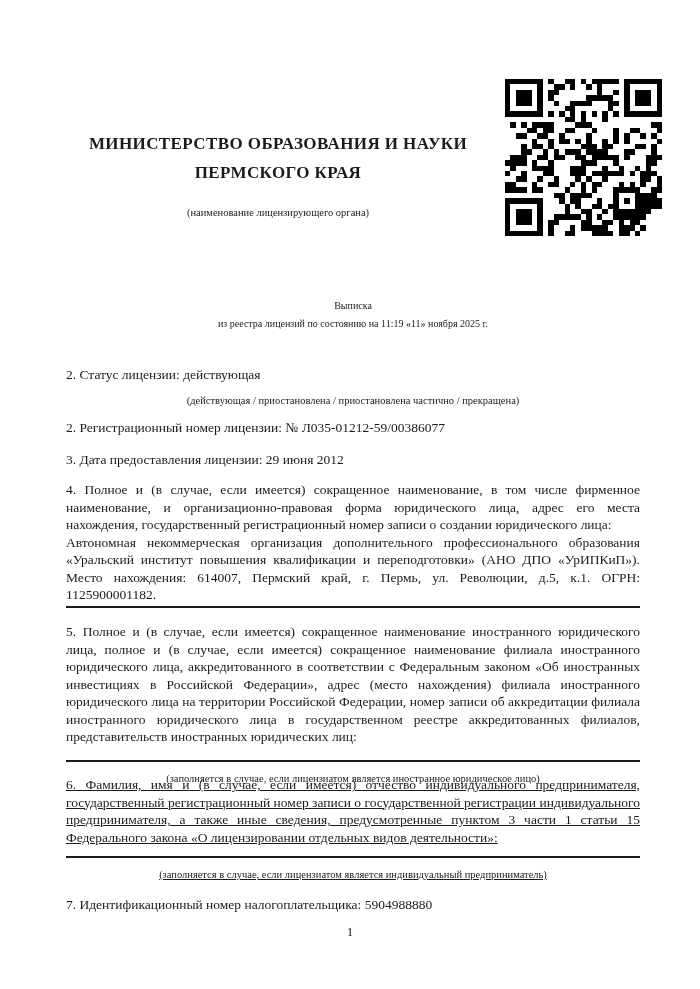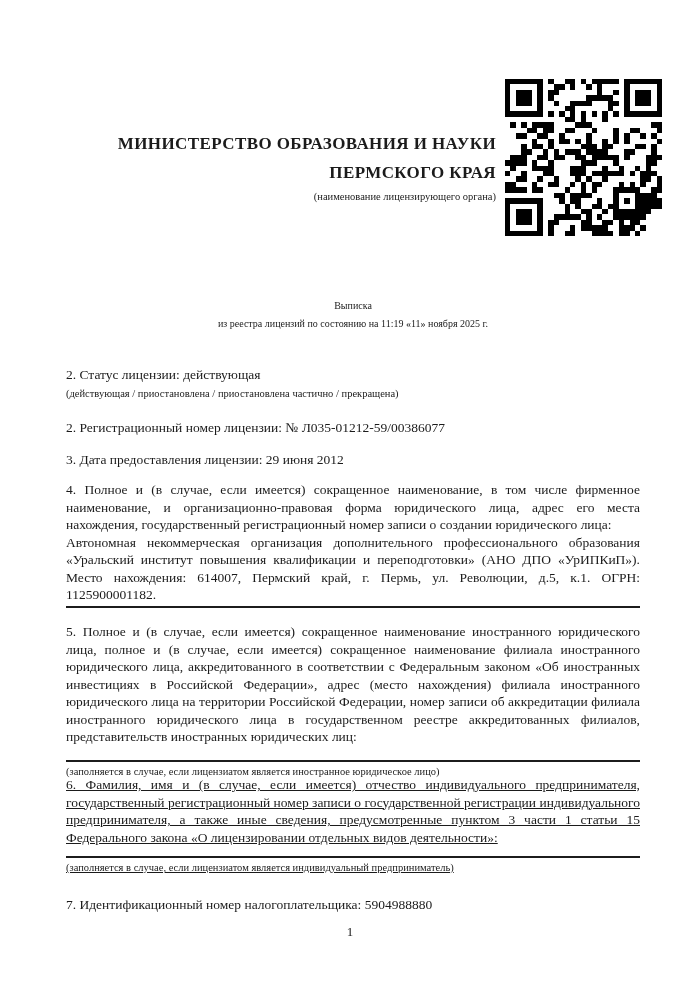--- a/index.html
+++ b/index.html
@@ -14,31 +14,31 @@
     background: #ffffff;
     font-family: "Liberation Serif", "DejaVu Serif", serif;
     color: #1b1b1b;
     overflow: hidden;
   }
   .header-block {
     position: absolute;
     left: 60px;
     top: 129px;
     width: 436px;
-    text-align: right;
+    text-align: center;
   }
   .ministry-line {
     font-weight: bold;
     font-size: 17px;
     line-height: 29px;
     letter-spacing: 0.4px;
     white-space: nowrap;
   }
   .ministry-note {
-    margin-top: 3px;
+    margin-top: 19px;
     font-size: 10.5px;
     line-height: 13px;
   }
   .qr-box {
     position: absolute;
     left: 505px;
     top: 79px;
     width: 157px;
     height: 157px;
   }
@@ -57,23 +57,24 @@
     left: 66px;
     width: 574px;
     font-size: 13.5px;
     line-height: 17.5px;
   }
   .item .para {
     text-align: justify;
     text-align-last: left;
   }
   .item-note {
+    text-align: center;
     font-size: 10.5px;
     line-height: 13px;
-    margin-top: 3px;
+    margin-top: 10px;
   }
   .rule {
     border-top: 2px solid #1c1c1c;
     height: 0;
   }
   .item1 { top: 366px; }
   .item2 { top: 419px; }
   .item3 { top: 451px; }
   .item4 { top: 481px; }
   .item4 .rule { margin-top: 2px; }

